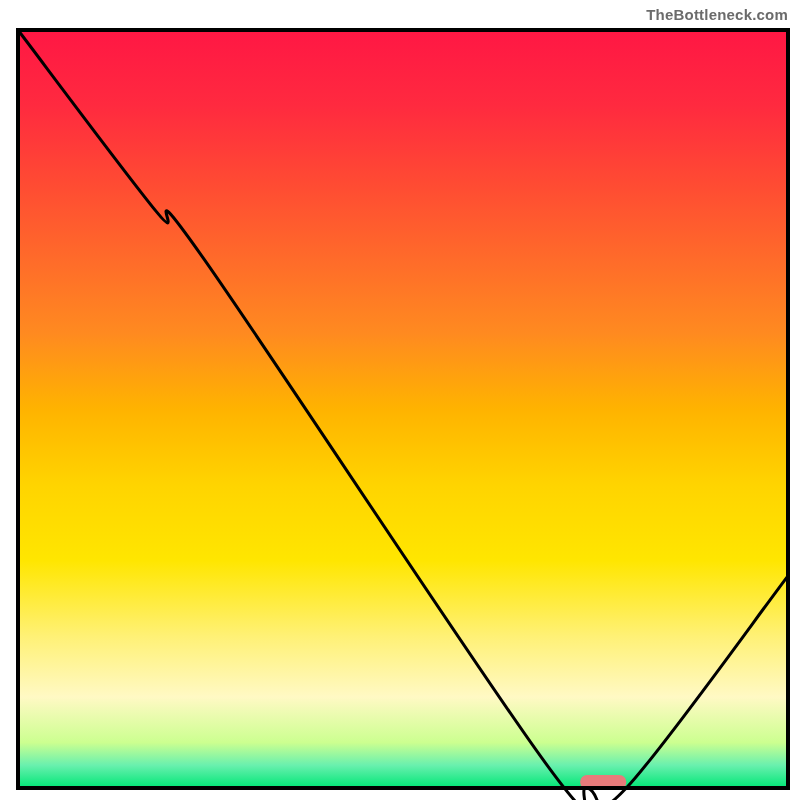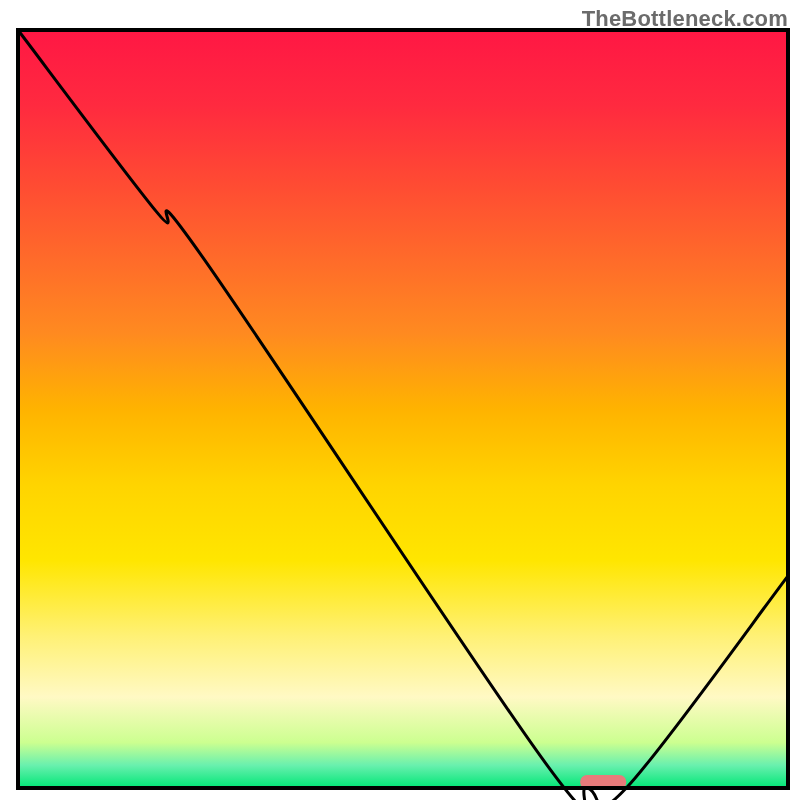--- a/index.html
+++ b/index.html
@@ -12,21 +12,21 @@
   }
   .wrap {
     position: relative;
     width: 800px;
     height: 800px;
   }
   .watermark {
     position: absolute;
     top: 6px;
     right: 12px;
-    font-size: 22px;
+    font-size: 15px;
     font-weight: 600;
     color: #6b6b6b;
     letter-spacing: 0.2px;
   }
   svg.chart {
     position: absolute;
     left: 0;
     top: 0;
     width: 800px;
     height: 800px;

